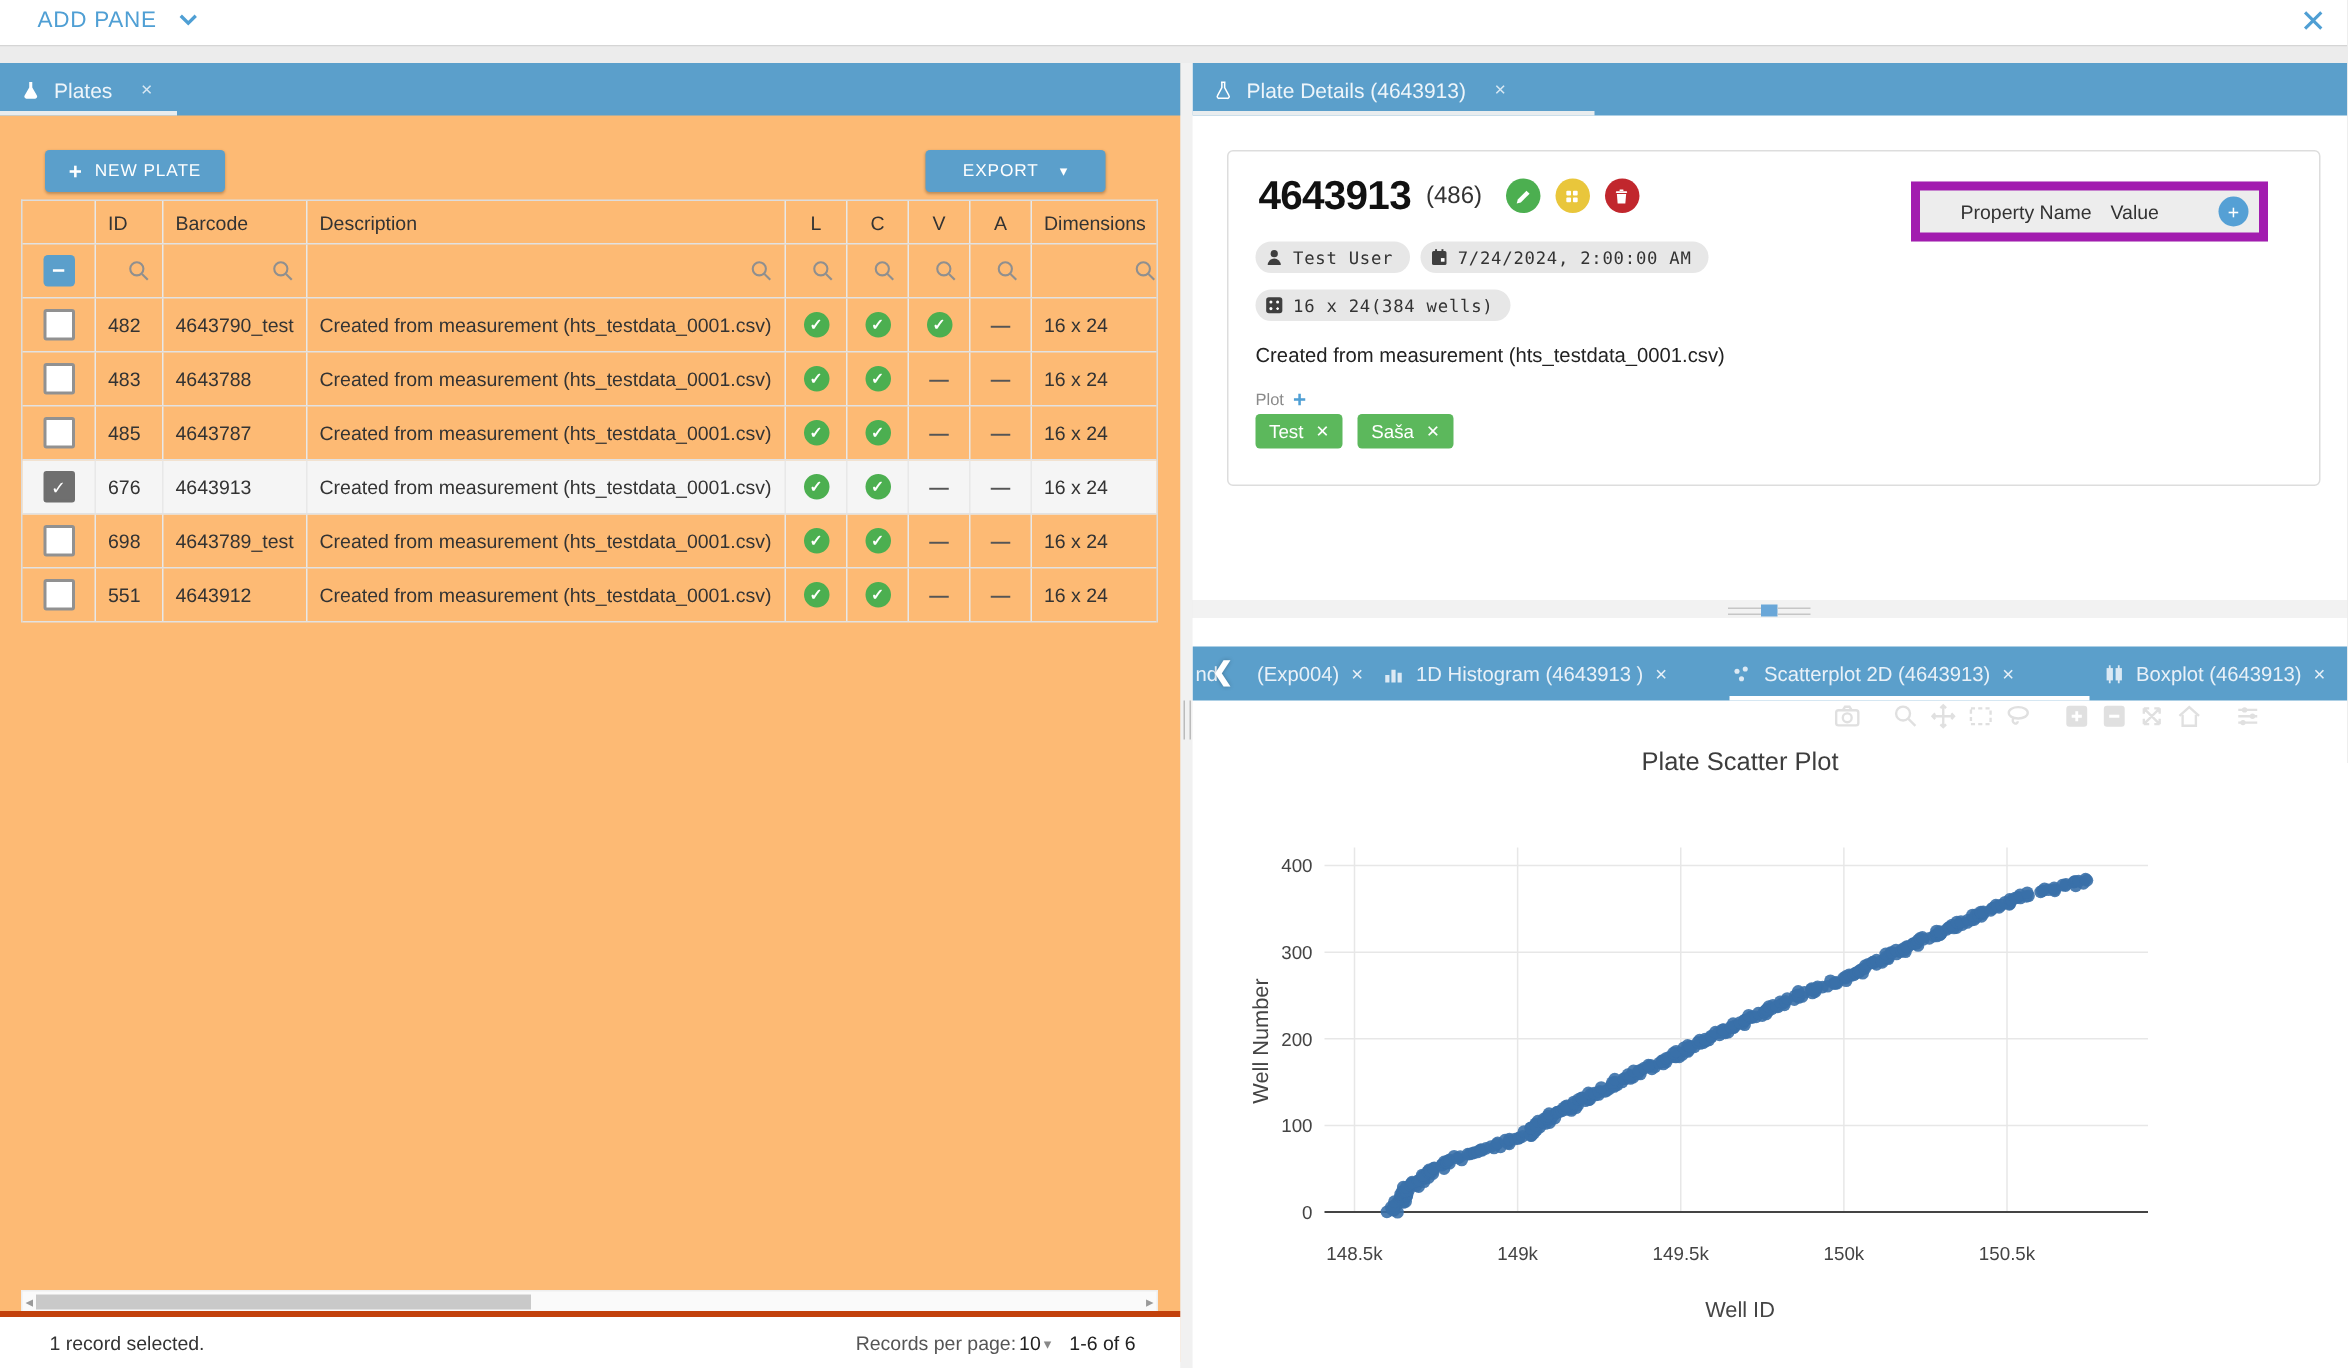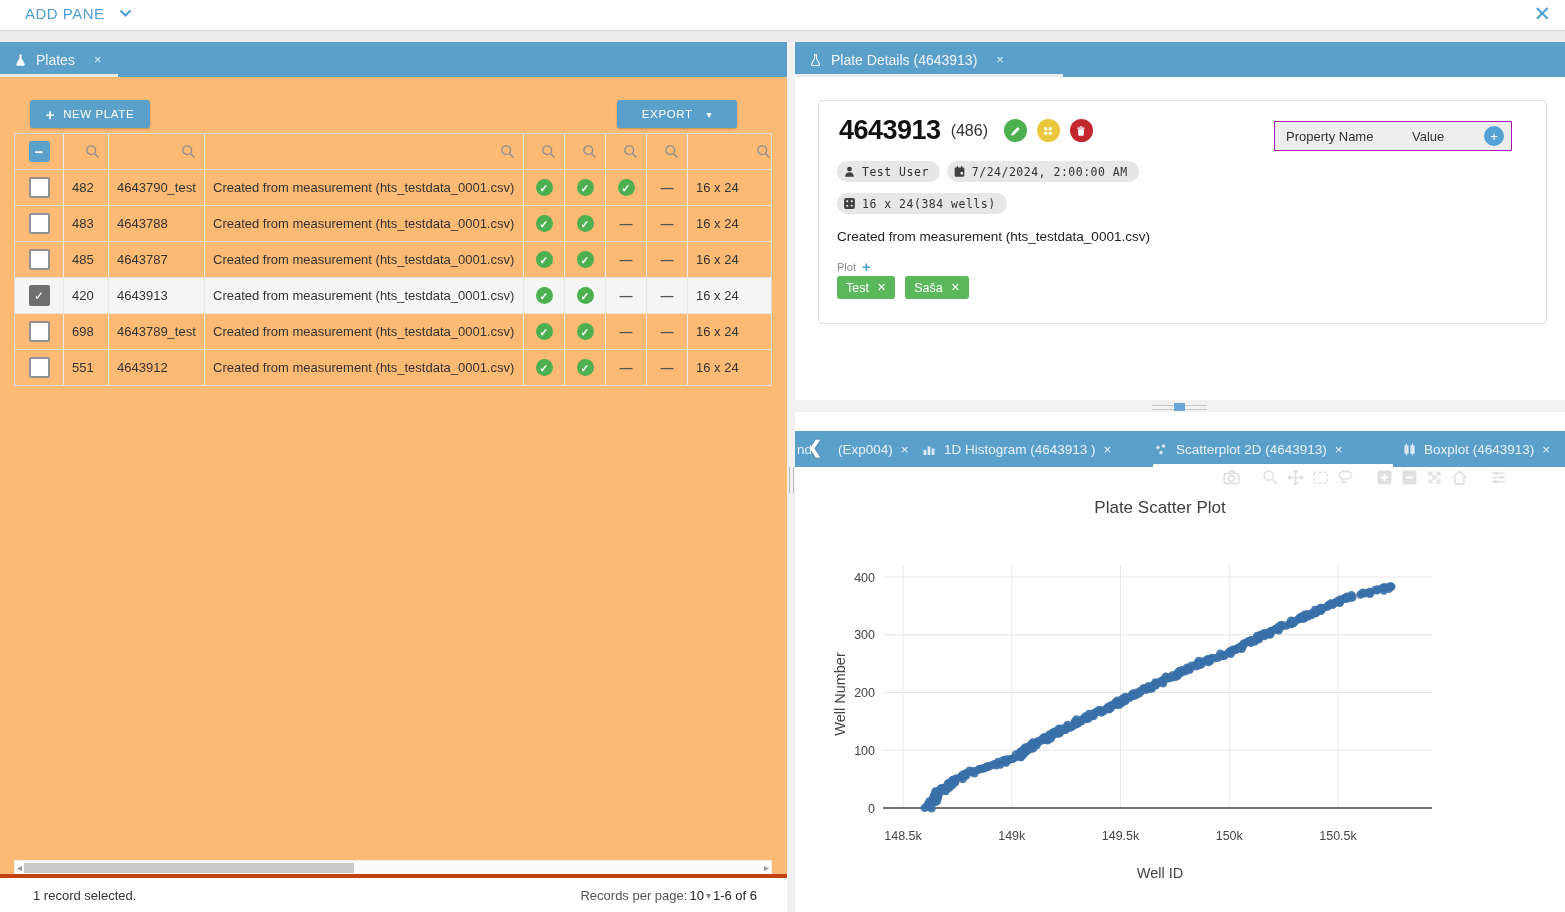--- a/index.html
+++ b/index.html
@@ -70,21 +70,21 @@
   .pill{display:inline-flex;align-items:center;gap:6px;background:#e7e7e7;border-radius:11px;height:21px;padding:0 11px 0 6px;
         font-family:"DejaVu Sans Mono",monospace;font-size:11.5px;color:#333;letter-spacing:.5px;}
   .desc{position:absolute;left:18px;top:128px;font-size:13.5px;color:#222;}
   .tagslbl{position:absolute;left:18px;top:157px;font-size:11px;color:#8a8a8a;display:flex;gap:6px;align-items:center;}
   .tagslbl .plus{color:#4f9fd4;font-size:15px;font-weight:bold;cursor:pointer;}
   .tags{position:absolute;left:18px;top:175px;display:flex;gap:10px;}
   .tag{background:#5cb85c;color:#fff;border-radius:3px;height:23px;display:inline-flex;align-items:center;
        padding:0 9px;font-size:12.5px;gap:8px;}
   .tag .tx2{font-size:11px;cursor:pointer;}
   .props{position:absolute;left:455px;top:20px;width:238px;}
-  .phead{display:flex;align-items:center;height:28px;background:#ededed;border:1px solid #a21caf;font-size:13px;color:#333;}
+  .phead{display:flex;align-items:center;height:28px;background:#ededed;border:6px solid #a21caf;font-size:13px;color:#333;padding-left:16px;}
   .phead .n{flex:1;padding-left:11px;}
   .phead .v{width:72px;}
   .pplus{width:20px;height:20px;border-radius:50%;background:#55a0d5;color:#fff;display:flex;align-items:center;
          justify-content:center;font-size:13px;margin-right:7px;cursor:pointer;}
   .pbody{height:36px;border:1px solid #ccc;border-top:none;display:flex;align-items:center;justify-content:center;
          font-size:13.5px;color:#333;}
 
   
   .cpanel{position:absolute;left:795px;top:412px;width:770px;height:500px;background:#fff;overflow:hidden;}
   .cpanel .tabbar{height:36px;margin-top:19px;}
@@ -128,20 +128,31 @@
     <div class="btn" style="left:30px;top:58px;width:120px">
       <span style="font-size:15px;font-weight:bold">+</span>
       <span>NEW PLATE</span>
     </div>
     <div class="btn" style="left:617px;top:58px;width:120px">
       <span>EXPORT</span>
       <span style="font-size:10px;margin-left:6px">▾</span>
     </div>
 
     <div class="table">
+      <div class="tr head">
+        <div class="td c"></div>
+        <div class="td">ID</div>
+        <div class="td">Barcode</div>
+        <div class="td">Description</div>
+        <div class="td c">L</div>
+        <div class="td c">C</div>
+        <div class="td c">V</div>
+        <div class="td c">A</div>
+        <div class="td">Dimensions</div>
+      </div>
       <div class="tr filter">
         <div class="td c">
             <span class="cb ind">−</span>
           </div>
         <div class="td r">
             <svg class="mag" width="15" height="15" viewBox="0 0 14 14">
               <circle cx="5.8" cy="5.8" r="4.1" stroke="#8f8f8f" stroke-width="1.3" fill="none"></circle>
               <path d="M9 9l3.6 3.6" stroke="#8f8f8f" stroke-width="1.3"></path>
             </svg>
           </div>
@@ -249,21 +260,21 @@
             </div>
             <div class="td c">
               <span class="dash">—</span>
             </div>
             <div class="td">16 x 24</div>
           </div>
           <div class="tr row sel">
             <div class="td c">
               <span class="cb on">✓</span>
             </div>
-            <div class="td">420</div>
+            <div class="td">676</div>
             <div class="td">4643913</div>
             <div class="td">Created from measurement (hts_testdata_0001.csv)</div>
             <div class="td c">
               <span class="okc">✓</span>
             </div>
             <div class="td c">
               <span class="okc">✓</span>
             </div>
             <div class="td c">
               <span class="dash">—</span>
@@ -323,21 +334,21 @@
       <div class="hthumb"></div>
       <span class="harrow" style="right:2px">▸</span>
     </div>
 
     <div class="lfooter">
       <span class="sel-txt">1 record selected.</span>
       <div class="pagectl">
         <span style="color:#555">Records per page:</span>
         <span style="color:#222">10</span>
         <span style="color:#888;font-size:10px">▾</span>
-        <span style="margin-left:0;color:#222">1-6 of 6</span>
+        <span style="margin-left:10px;color:#222">1-6 of 6</span>
       </div>
     </div>
   </div>
 
   <div class="vsplit">
       <div class="vhandle"></div>
     </div>
   <div class="hsplit">
     <div class="hhandle">
         <div class="ln"></div>

